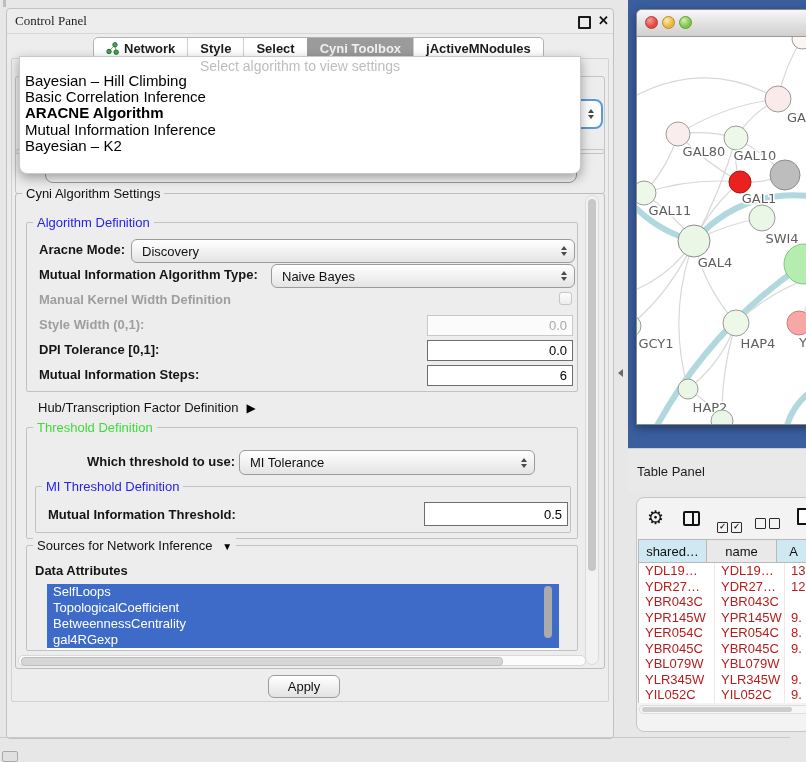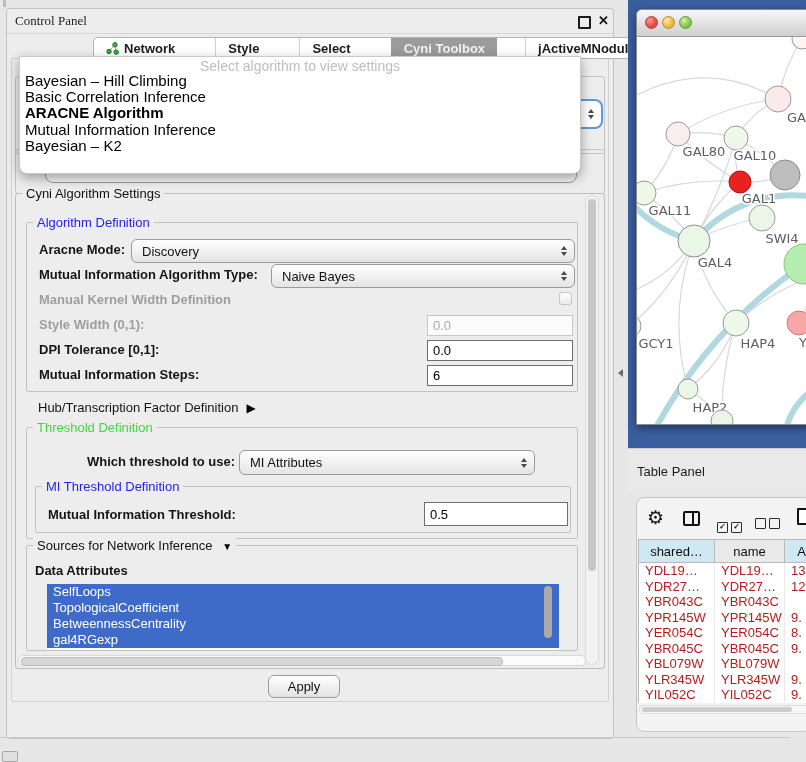--- a/index.html
+++ b/index.html
@@ -9,21 +9,21 @@
   .cpanel{position:absolute;left:6px;top:8px;width:608px;height:731px;background:#ededed;
           border:1px solid #c2c2c2;border-radius:4px;box-sizing:border-box;}
   .cp-titlebar{position:absolute;left:0;top:0;width:100%;height:24px;border-bottom:1px solid #d6d6d6;font-family:Liberation Serif, serif;}
   .cp-title{position:absolute;left:8px;top:4px;font-size:13px;color:#1d1d1d;}
   .cp-float{position:absolute;right:22px;top:7px;width:9px;height:9px;border:2px solid #1a1a1a;border-radius:1px;}
   .cp-close{position:absolute;right:4px;top:4px;font-size:13px;font-weight:bold;color:#111;}
   .content-frame{position:absolute;left:4px;top:49px;width:598px;height:644px;border:1px solid #d2d2d2;border-radius:2px;box-sizing:border-box;}
   
   .tabgroup{position:absolute;display:flex;height:22px;border:1px solid #b3b3b3;border-radius:5px;
             overflow:hidden;background:#fff;box-sizing:border-box;}
-  .tabgroup.top{left:86px;top:28px;gap:28px;}
+  .tabgroup.top{left:86px;top:28px;}
   .tabgroup.bottom{left:137px;top:698px;height:24px;}
   .tab{display:flex;align-items:center;padding:0 12px;font-size:13px;font-weight:600;color:#1c1c1c;border-left:1px solid #cfcfcf;white-space:nowrap;}
   .tab:first-child{border-left:none;}
   .tab.selected{background:#9b9b9b;color:#f2f2f2;border-left-color:#9b9b9b;}
   .tabgroup.bottom .tab.selected{background:#8f8f8f;}
   .tabicon{margin-right:5px;display:inline-flex;}
   
   .bg-fieldset{position:absolute;border:1px solid #c4c4c4;border-radius:3px;box-sizing:border-box;z-index:1;}
   .fs1{left:8px;top:67px;width:590px;height:78px;}
   .fs2{left:8px;top:140px;width:590px;height:45px;}
@@ -48,21 +48,21 @@
   .lbl{position:absolute;font-size:13px;font-weight:bold;color:#151515;white-space:nowrap;}
   .lbl.disabled{color:#9e9e9e;}
   .combo{position:absolute;height:24px;border:1px solid #9b9b9b;border-radius:6px;
          background:linear-gradient(#ffffff,#e4e4e4);display:flex;align-items:center;
          padding:0 20px 0 10px;font-size:13px;color:#111;box-sizing:border-box;}
   .stepper{position:absolute;right:7px;top:50%;transform:translateY(-50%);}
   .stepper i{display:block;width:0;height:0;border-left:3.5px solid transparent;border-right:3.5px solid transparent;}
   .stepper .up{border-bottom:4px solid #4a4a4a;margin-bottom:2px;}
   .stepper .dn{border-top:4px solid #4a4a4a;}
   .field{position:absolute;height:21px;border:1px solid #6e6e6e;background:#fff;display:flex;align-items:center;
-         padding:0 5px;font-size:13px;color:#000;box-sizing:border-box;}
+         justify-content:flex-end;padding:0 5px;font-size:13px;color:#000;box-sizing:border-box;}
   .field.disabled{border-color:#c8c8c8;background:#fbfbfb;color:#a8a8a8;}
   .checkbox{position:absolute;width:13px;height:13px;border:1px solid #c6c6c6;border-radius:3px;
             background:linear-gradient(#fdfdfd,#ececec);box-sizing:border-box;}
   .hub-row{position:absolute;left:22px;top:206px;font-size:13px;font-weight:500;color:#131313;display:flex;align-items:center;}
   .tri-right{margin-left:8px;font-size:12px;color:#000;}
   .tri-down{margin-left:6px;font-size:10px;color:#000;}
   .attr-list{position:absolute;left:20px;top:38px;width:512px;height:66px;background:#fff;overflow:hidden;}
   .attr-item{height:16px;line-height:16px;background:#3e6bc7;color:#fff;font-size:13px;padding-left:6px;}
   .list-vscroll{position:absolute;left:497px;top:2px;width:9px;height:60px;}
   .list-vscroll .thumb{width:8px;height:52px;background:#ababab;border-radius:4px;}
@@ -223,21 +223,21 @@
 
       <div class="hub-row">
         <span>Hub/Transcription Factor Definition</span>
         <span class="tri-right">▶</span>
       </div>
 
       <div class="fieldset" style="left:10px;top:233px;width:552px;height:112px;">
         <span class="legend green">Threshold Definition</span>
         <span class="lbl" style="left:60px;top:26px;">Which threshold to use:</span>
         <div class="combo" style="left:212px;top:22px;width:296px;height:25px;">
-          <span>MI Attributes</span>
+          <span>MI Tolerance</span>
           <span class="stepper">
               <i class="up"></i>
               <i class="dn"></i>
             </span>
         </div>
         <div class="fieldset" style="left:8px;top:58px;width:536px;height:47px;">
           <span class="legend blue">MI Threshold Definition</span>
           <span class="lbl" style="left:12px;top:20px;">Mutual Information Threshold:</span>
           <div class="field" style="left:388px;top:15px;width:144px;height:24px;">
             <span>0.5</span>
@@ -358,21 +358,21 @@
       </span>
     <span class="ticon cbxgrp grp-checked">
       <span class="cbx">✓</span><span class="cbx">✓</span>
     </span>
     <span class="ticon cbxgrp grp-unchecked">
       <span class="cbx"></span><span class="cbx"></span>
     </span>
     <span class="ticon docicon"></span>
     <div class="ttable" id="node-table">
         <div class="trow">
-          <div class="th hl" style="width: 76px;">shared…</div>
+          <div class="th hl" style="width: 68px;">shared…</div>
           <div class="th" style="width: 70px;">name</div>
           <div class="th hl" style="width: 34px;">A</div>
         </div>
         <div class="trow">
           <div class="td" style="width: 76px;">YDL19…</div>
           <div class="td" style="width: 70px;">YDL19…</div>
           <div class="td" style="width: 34px;">13</div>
         </div>
         <div class="trow">
           <div class="td" style="width: 76px;">YDR27…</div>

